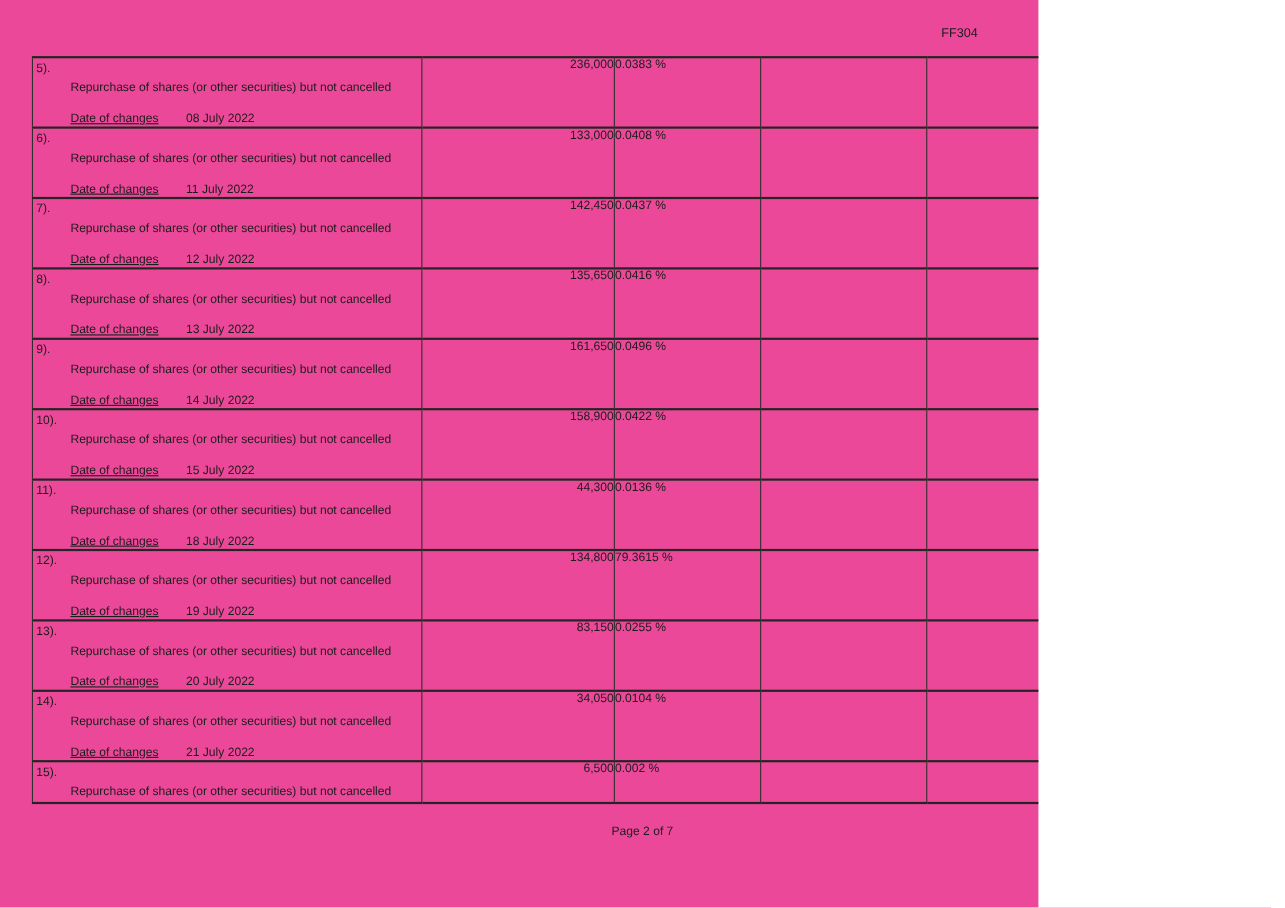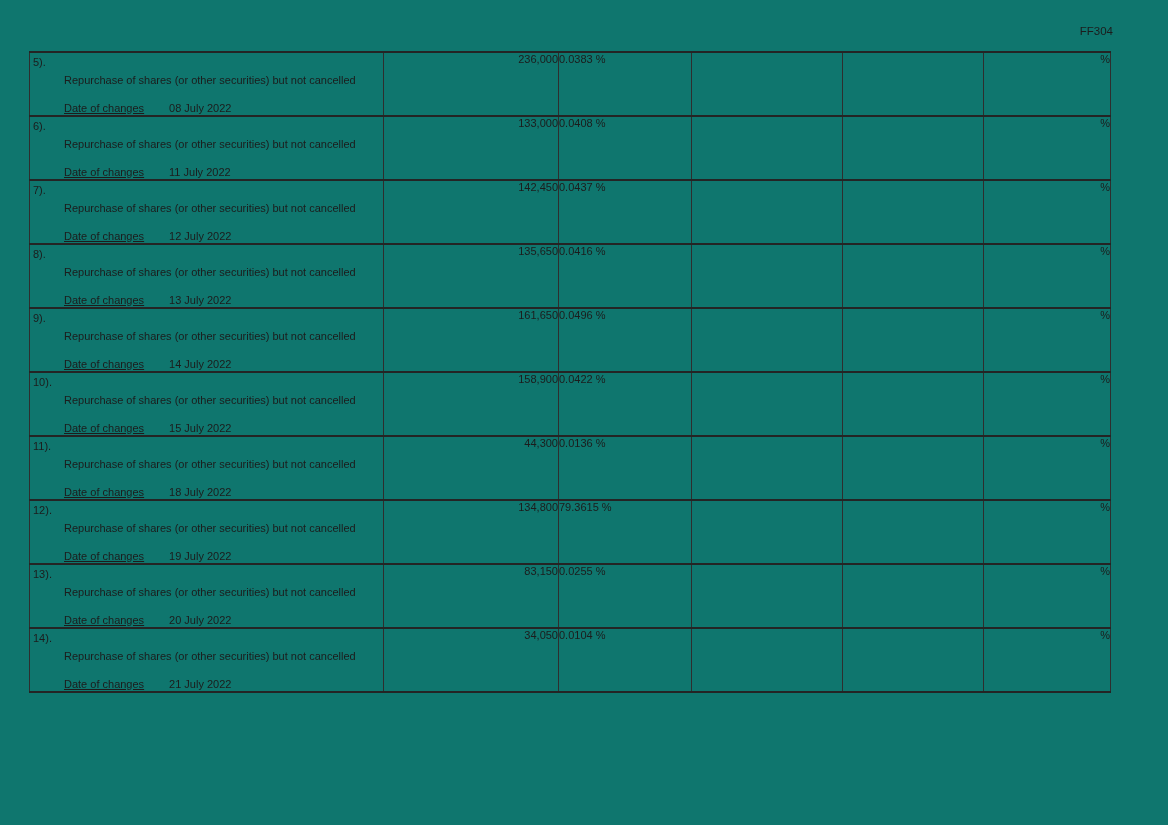--- a/index.html
+++ b/index.html
@@ -2,23 +2,23 @@
 <html><head>
 <meta charset="utf-8">
 <style>
   html, body {
     margin: 0;
     padding: 0;
     background: #ffffff;
   }
   .page {
     position: relative;
-    width: 1168px;
+    width: 944px;
     height: 825px;
-    background: #0f766e;
+    background: #ec4899;
     font-family: "Liberation Sans", "DejaVu Sans", sans-serif;
     color: #1c1c1c;
     overflow: hidden;
   }
   .form-code {
     position: absolute;
     top: 25px;
     right: 55px;
     font-size: 11.5px;
     line-height: 13px;
@@ -301,17 +301,37 @@
         </div>
       </div>
     </td>
     <td class="cell-val">34,050</td>
     <td class="cell-pct">0.0104 %</td>
     <td class="cell-e1"></td>
     <td class="cell-e2"></td>
     <td class="cell-unit">%</td>
   </tr>
 
+  <tr class="row short">
+    <td class="cell-desc">
+      <div class="rowflex">
+        <span class="num">15).</span>
+        <div class="descblock">
+          <div class="desc">Repurchase of shares (or other securities) but not cancelled</div>
+
+        </div>
+      </div>
+    </td>
+    <td class="cell-val">6,500</td>
+    <td class="cell-pct">0.002 %</td>
+    <td class="cell-e1"></td>
+    <td class="cell-e2"></td>
+    <td class="cell-unit">%</td>
+  </tr>
 </tbody>
   </table>
 
+  <div class="footer">
+    <div class="page-num">Page 2 of 7</div>
+    <div class="version">v 1.2.4</div>
+  </div>
 
 </div>
 
 </body></html>

